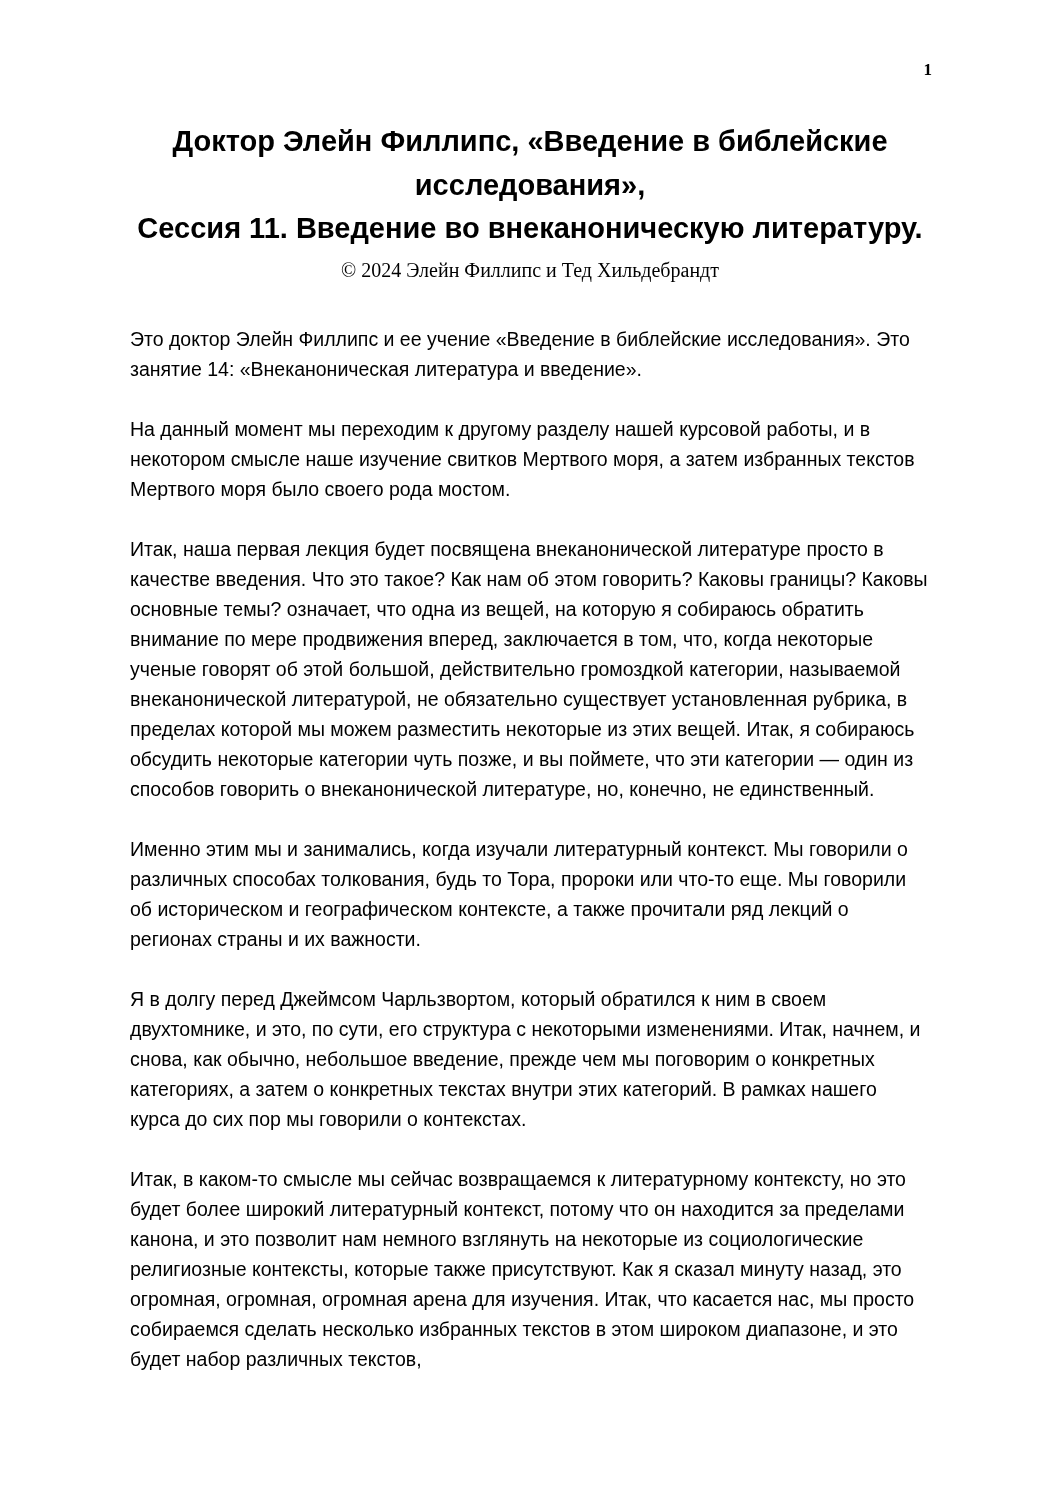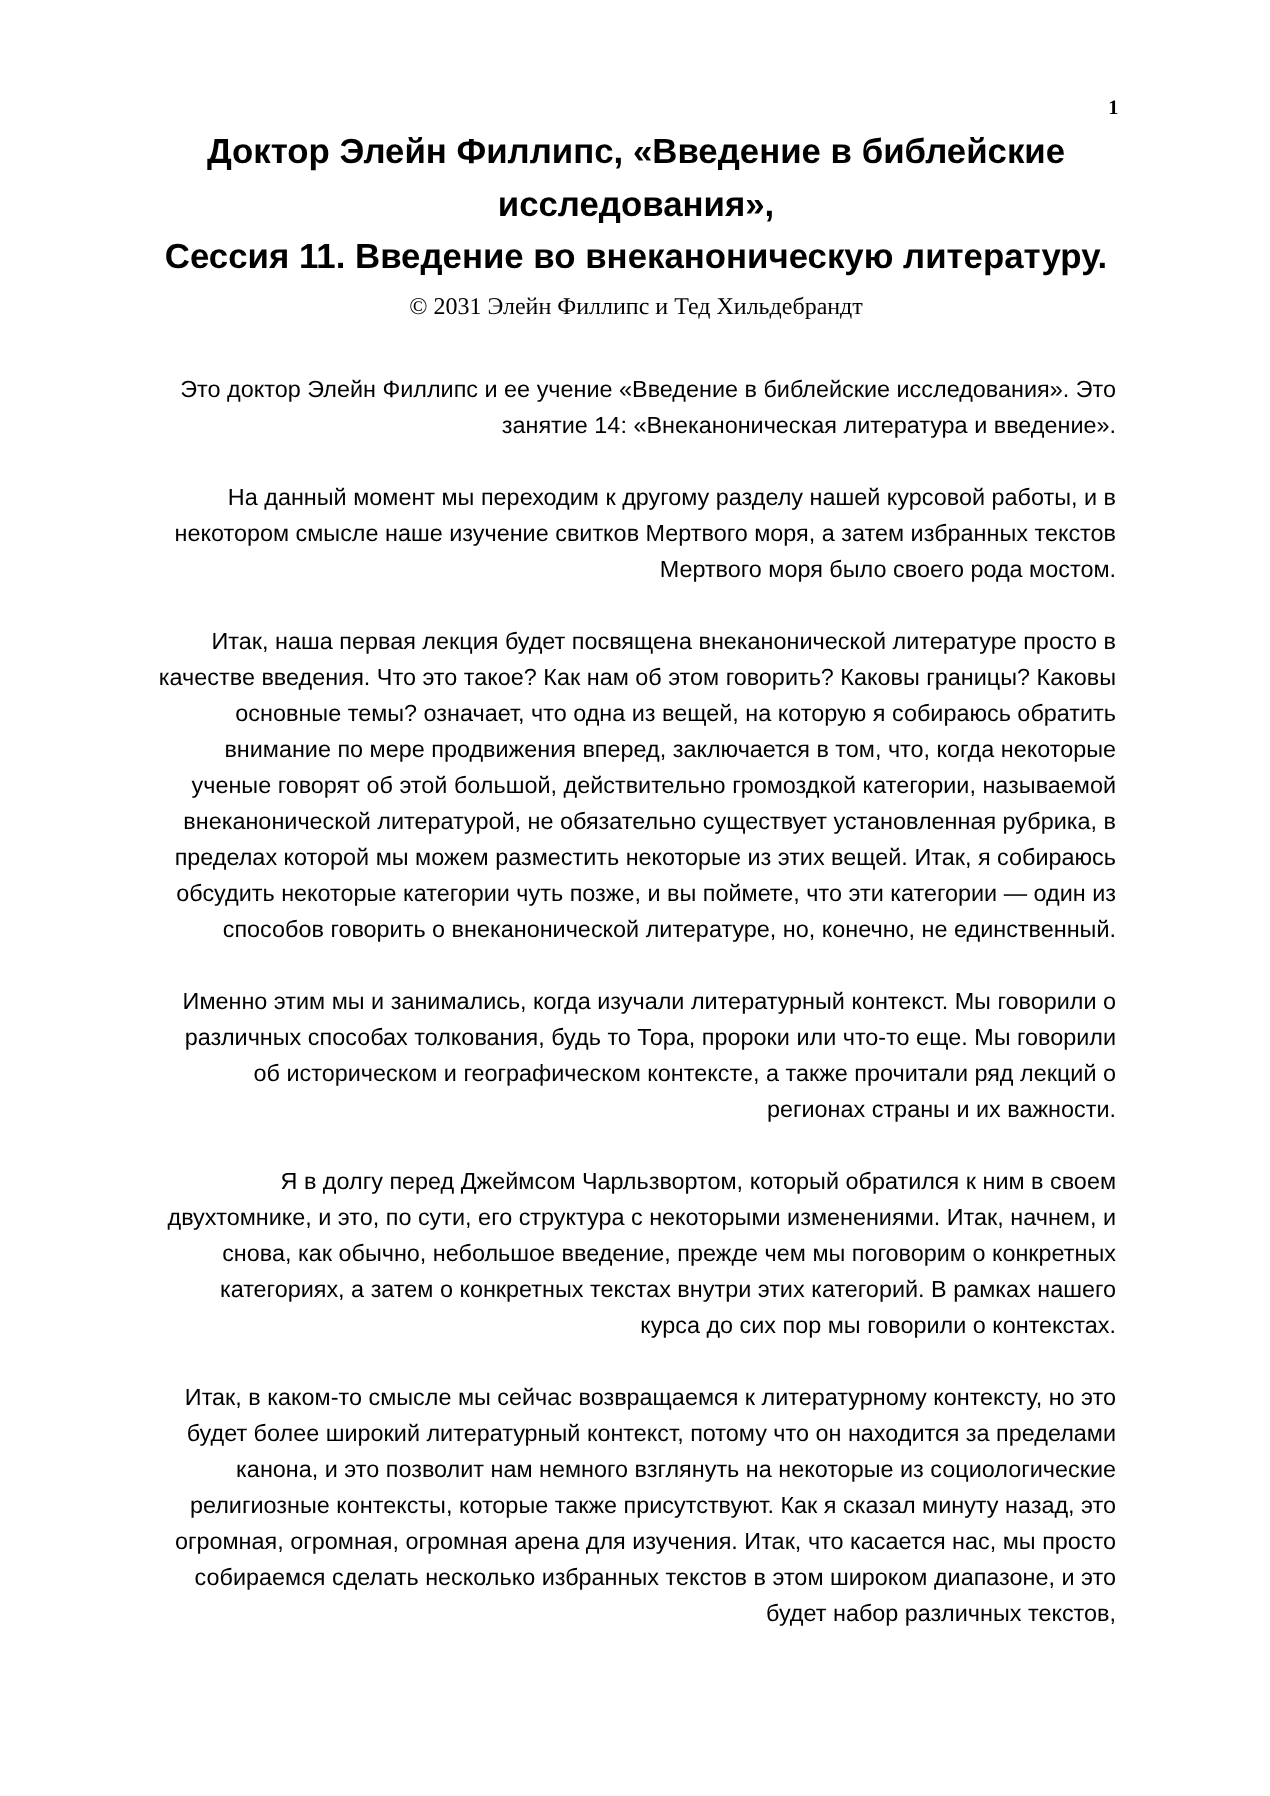--- a/index.html
+++ b/index.html
@@ -20,22 +20,21 @@
   .page-number {
     position: absolute;
     top: 60px;
     right: 126px;
     font-family: "Liberation Serif", serif;
     font-size: 17px;
     font-weight: 700;
     color: #000000;
   }
   .content {
-    padding: 86px 128px 60px 130px;
-    margin-top: 20px;
+    padding: 120px 128px 60px 130px;
   }
   .title {
     margin: 0;
     font-size: 29px;
     font-weight: 700;
     line-height: 1.5;
     text-align: center;
     color: #000000;
     font-family: "Liberation Sans", sans-serif;
   }
@@ -47,39 +46,38 @@
     text-align: center;
     font-family: "Liberation Serif", serif;
     font-size: 20px;
     color: #000000;
   }
   .body-text {
     margin-top: 42px;
     font-size: 19.5px;
     line-height: 30px;
     color: #000000;
-    text-align: right;
   }
   .body-text p {
     margin: 0 0 30px 0;
   }
 </style>
 </head>
 <body>
 
 <div class="page">
   <div class="page-number">1</div>
 
   <div class="content">
     <h1 class="title">
       <span class="title-line">Доктор Элейн Филлипс, «Введение в библейские исследования»,</span>
       <span class="title-line">Сессия 11. Введение во внеканоническую литературу.</span>
     </h1>
 
-    <div class="copyright">© 2031 Элейн Филлипс и Тед Хильдебрандт</div>
+    <div class="copyright">© 2024 Элейн Филлипс и Тед Хильдебрандт</div>
 
     <div class="body-text">
       <p>Это доктор Элейн Филлипс и ее учение «Введение в библейские исследования». Это занятие 14: «Внеканоническая литература и введение».</p>
       <p>На данный момент мы переходим к другому разделу нашей курсовой работы, и в некотором смысле наше изучение свитков Мертвого моря, а затем избранных текстов Мертвого моря было своего рода мостом.</p>
       <p>Итак, наша первая лекция будет посвящена внеканонической литературе просто в качестве введения. Что это такое? Как нам об этом говорить? Каковы границы? Каковы основные темы? означает, что одна из вещей, на которую я собираюсь обратить внимание по мере продвижения вперед, заключается в том, что, когда некоторые ученые говорят об этой большой, действительно громоздкой категории, называемой внеканонической литературой, не обязательно существует установленная рубрика, в пределах которой мы можем разместить некоторые из этих вещей. Итак, я собираюсь обсудить некоторые категории чуть позже, и вы поймете, что эти категории — один из способов говорить о внеканонической литературе, но, конечно, не единственный.</p>
       <p>Именно этим мы и занимались, когда изучали литературный контекст. Мы говорили о различных способах толкования, будь то Тора, пророки или что-то еще. Мы говорили об историческом и географическом контексте, а также прочитали ряд лекций о регионах страны и их важности.</p>
       <p>Я в долгу перед Джеймсом Чарльзвортом, который обратился к ним в своем двухтомнике, и это, по сути, его структура с некоторыми изменениями. Итак, начнем, и снова, как обычно, небольшое введение, прежде чем мы поговорим о конкретных категориях, а затем о конкретных текстах внутри этих категорий. В рамках нашего курса до сих пор мы говорили о контекстах.</p>
       <p>Итак, в каком-то смысле мы сейчас возвращаемся к литературному контексту, но это будет более широкий литературный контекст, потому что он находится за пределами канона, и это позволит нам немного взглянуть на некоторые из социологические религиозные контексты, которые также присутствуют. Как я сказал минуту назад, это огромная, огромная, огромная арена для изучения. Итак, что касается нас, мы просто собираемся сделать несколько избранных текстов в этом широком диапазоне, и это будет набор различных текстов,</p>
     </div>
   </div>

